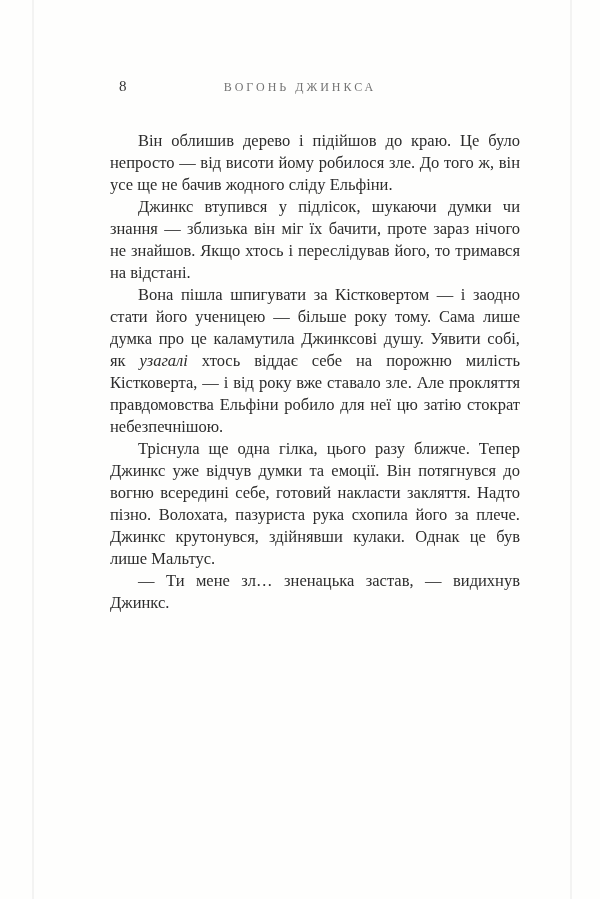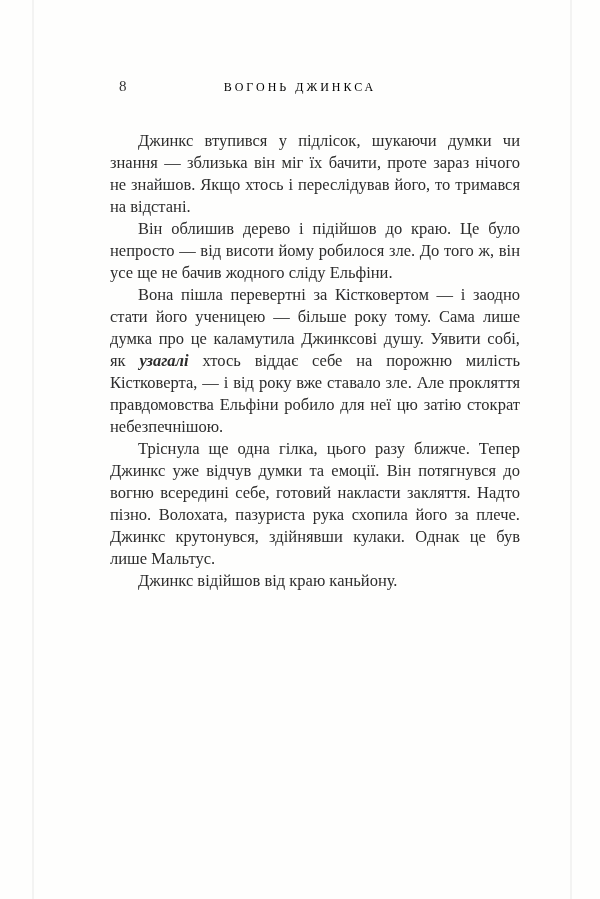--- a/index.html
+++ b/index.html
@@ -45,67 +45,66 @@
     color: #333333;
   }
   .running-title {
     position: absolute;
     left: 0;
     right: 0;
     top: 2px;
     text-align: center;
     font-size: 12px;
     letter-spacing: 3px;
-    color: #000000;
+    color: #737373;
     text-transform: uppercase;
   }
 
   .text-block {
     position: absolute;
     top: 130px;
     left: 110px;
     right: 80px;
     font-size: 16.5px;
     line-height: 22px;
     text-align: justify;
     text-justify: inter-word;
   }
   .text-block p {
     margin: 0;
     padding: 0;
     text-indent: 28px;
   }
   .text-block em {
     font-style: italic;
-    font-weight: bold;
   }
 </style>
 </head>
 <body>
 
 <div class="page">
 
   <div class="scan-edge left"></div>
   <div class="scan-edge right"></div>
 
   <div class="page-header">
     <span class="page-number">8</span>
     <span class="running-title">ВОГОНЬ ДЖИНКСА</span>
   </div>
 
   <div class="text-block">
 
+    <p>Він облишив дерево і підійшов до краю. Це було непросто — від висоти йому робилося зле. До того ж, він усе ще не бачив жодного сліду Ельфіни.</p>
+
     <p>Джинкс втупився у підлісок, шукаючи думки чи знання — зблизька він міг їх бачити, проте зараз нічого не знайшов. Якщо хтось і переслідував його, то тримався на відстані.</p>
 
-    <p>Він облишив дерево і підійшов до краю. Це було непросто — від висоти йому робилося зле. До того ж, він усе ще не бачив жодного сліду Ельфіни.</p>
-
-    <p><span>Вона пішла перевертні за Кістковертом — і заодно стати його ученицею — більше року тому. Сама лише думка про це каламутила Джинксові душу. Уявити собі, як </span><em>узагалі</em><span> хтось віддає себе на порожню милість Кістковерта, — і від року вже ставало зле. Але прокляття правдомовства Ельфіни робило для неї цю затію стократ небезпечнішою.</span></p>
+    <p><span>Вона пішла шпигувати за Кістковертом — і заодно стати його ученицею — більше року тому. Сама лише думка про це каламутила Джинксові душу. Уявити собі, як </span><em>узагалі</em><span> хтось віддає себе на порожню милість Кістковерта, — і від року вже ставало зле. Але прокляття правдомовства Ельфіни робило для неї цю затію стократ небезпечнішою.</span></p>
 
     <p>Тріснула ще одна гілка, цього разу ближче. Тепер Джинкс уже відчув думки та емоції. Він потягнувся до вогню всередині себе, готовий накласти закляття. Надто пізно. Волохата, пазуриста рука схопила його за плече. Джинкс крутонувся, здійнявши кулаки. Однак це був лише Мальтус.</p>
 
+    <p>— Ти мене зл… зненацька застав, — видихнув Джинкс.</p>
 
 
-    <p>Джинкс відійшов від краю каньйону.</p>
 
 
   </div>
 
 </div>
 
 </body></html>

